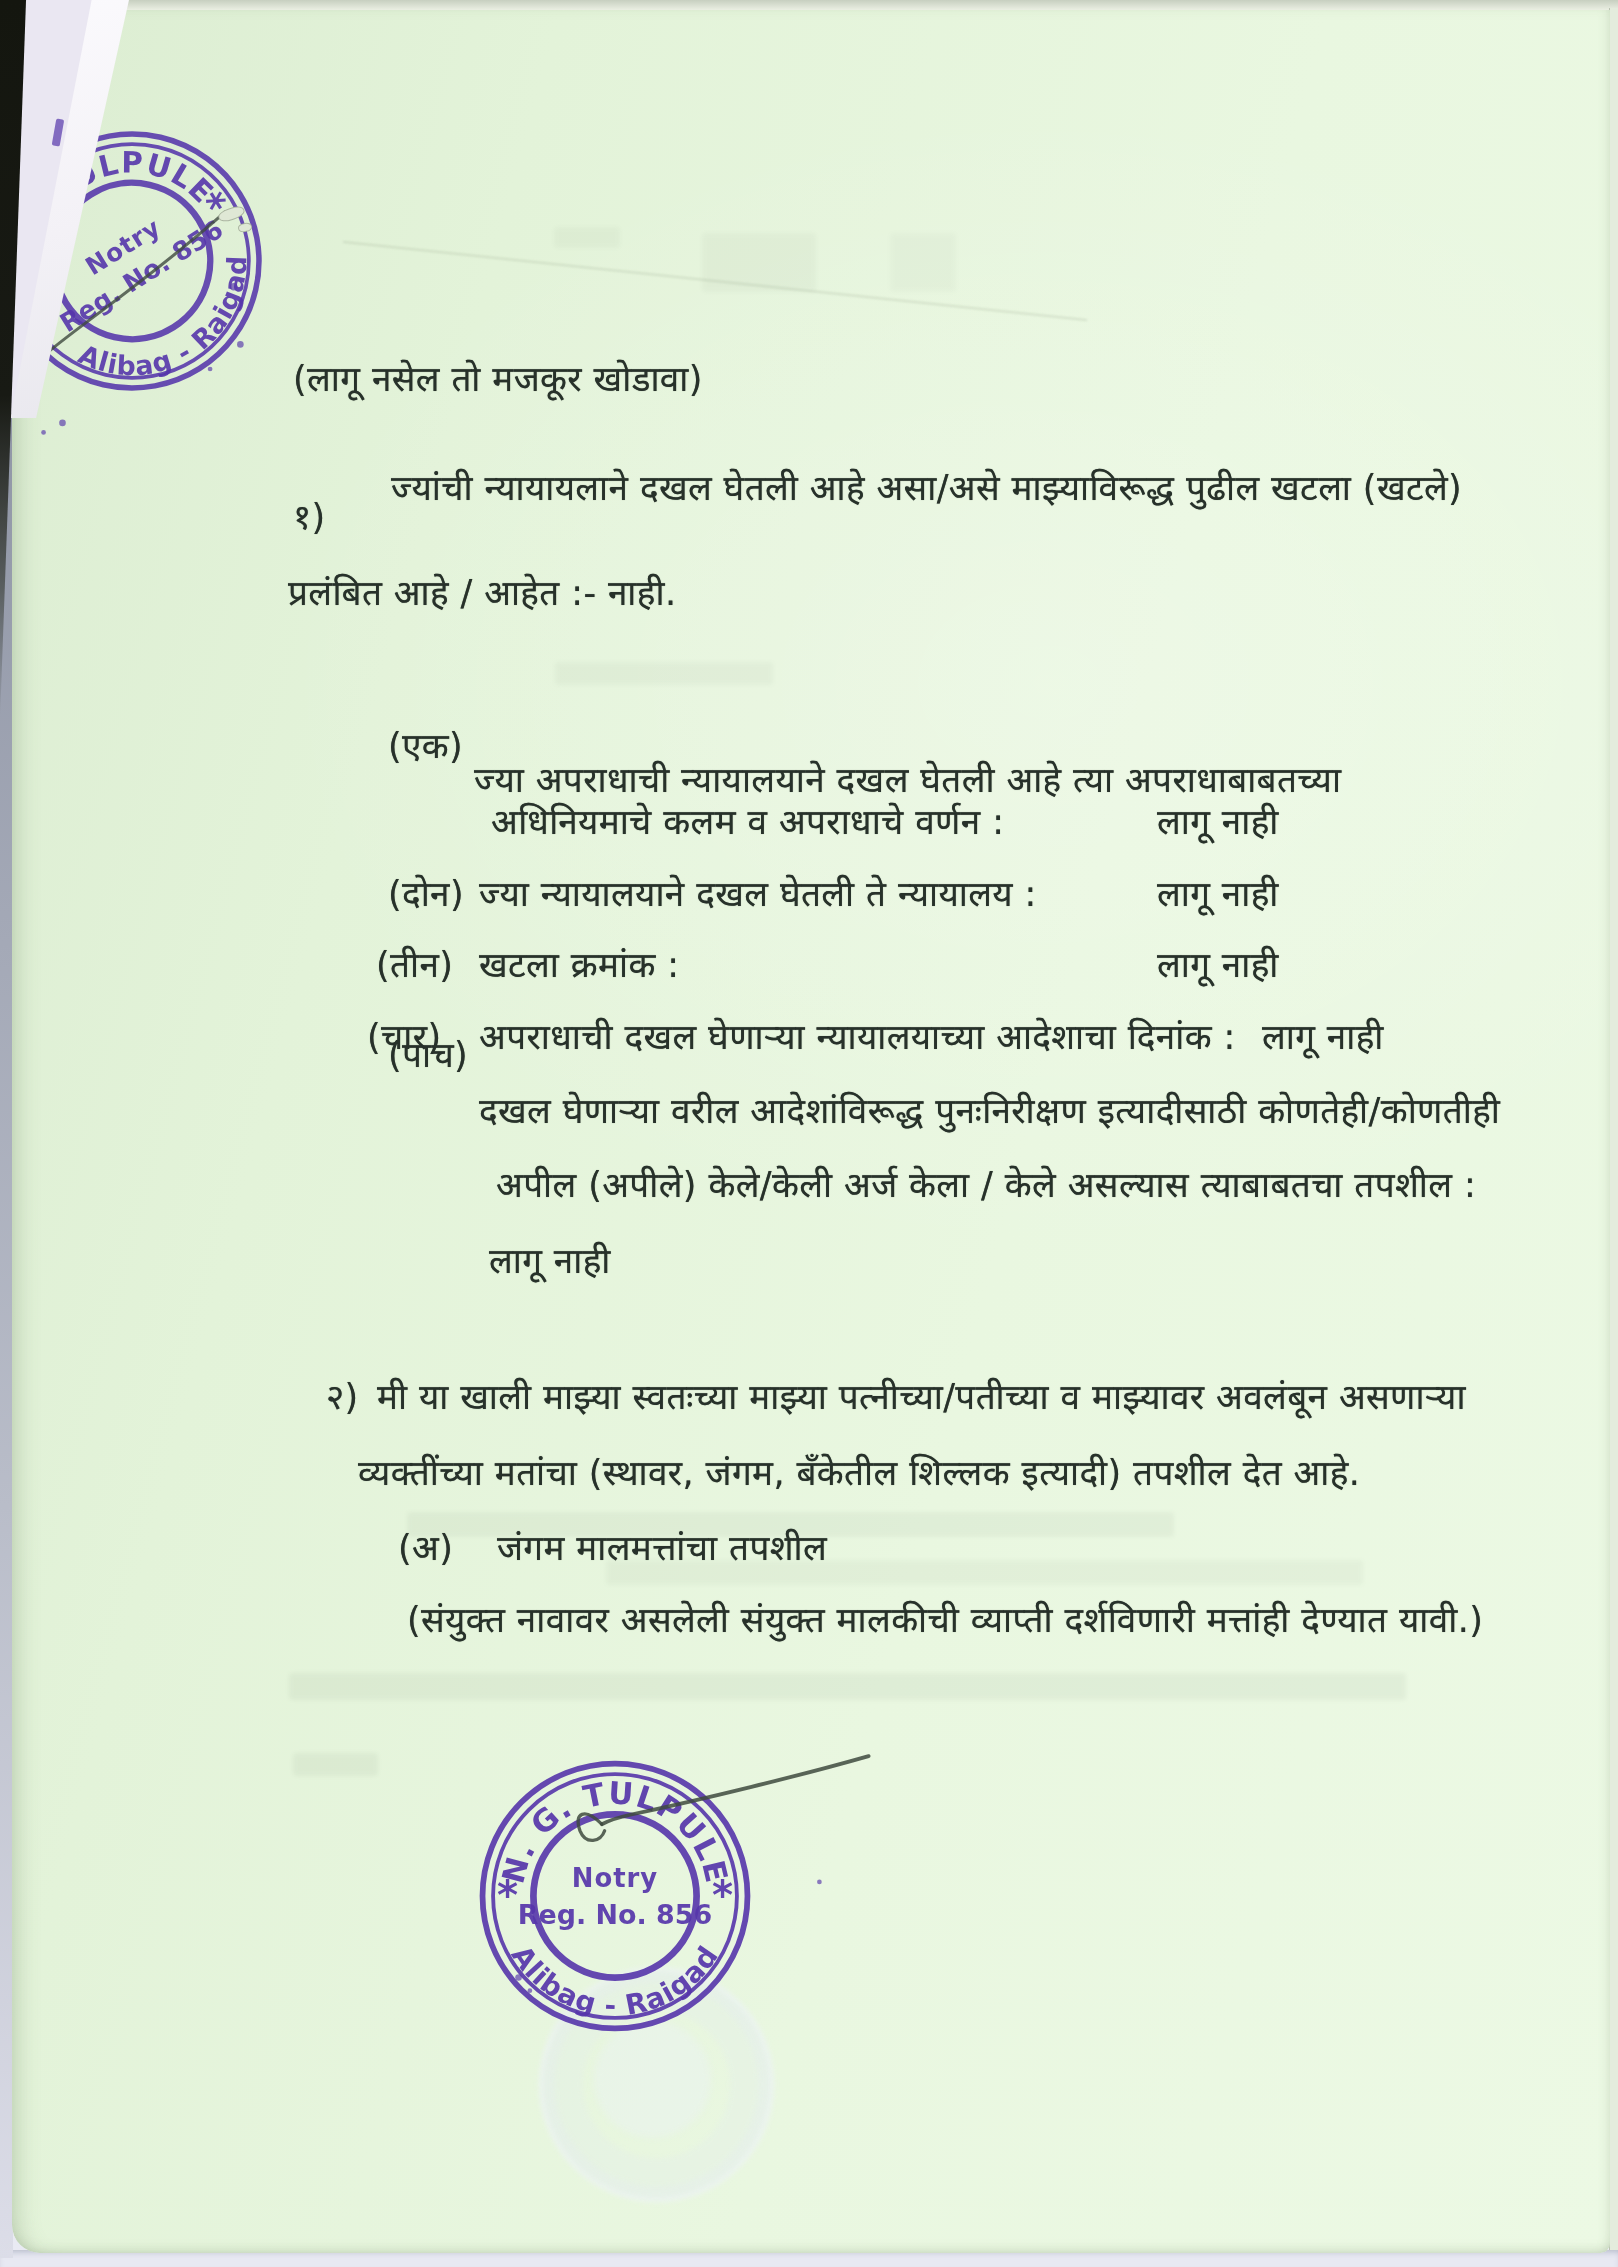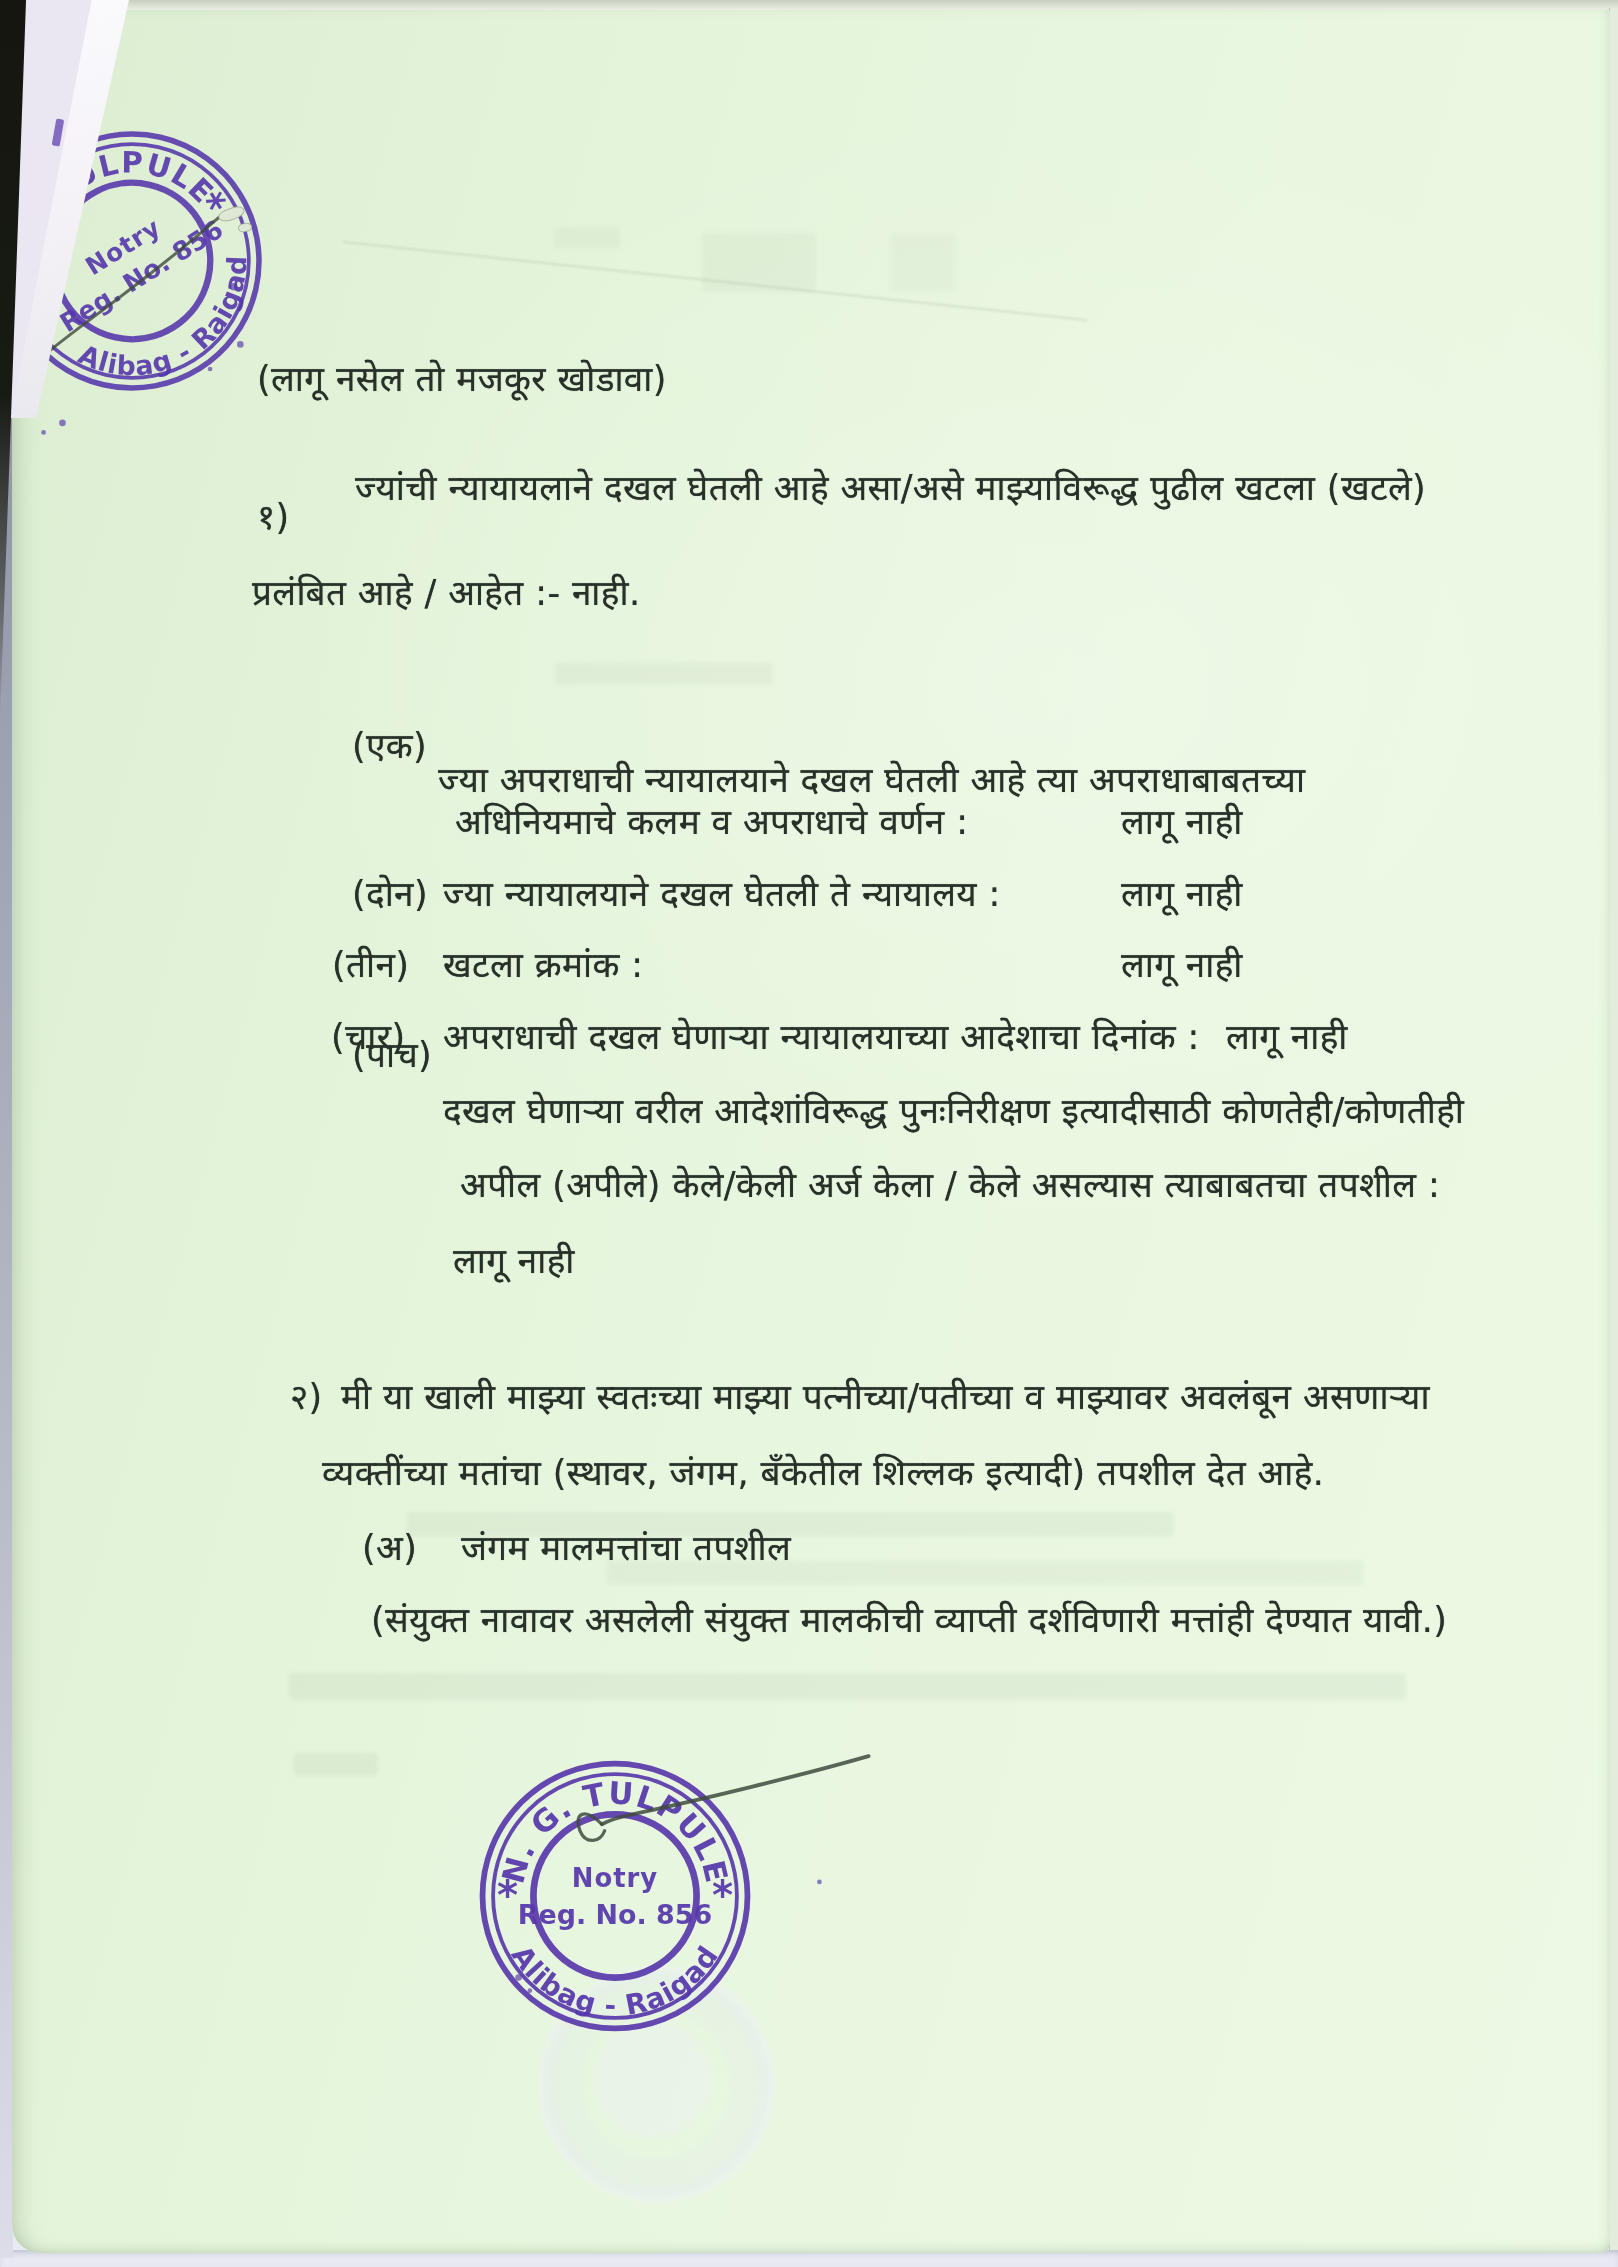--- a/index.html
+++ b/index.html
@@ -25,21 +25,21 @@
     border-radius:0 0 9.5px 28px;
     box-shadow:inset 19px 0 23px -15px rgba(90,110,80,.28),
                inset -7.6px 0 11.4px -7.6px rgba(120,140,110,.25),
                inset 0 -9.5px 13.2px -9.5px rgba(120,140,110,.3);}
 
   .crease{position:absolute;left:341px;top:280px;width:748px;height:1.9px;
     background:rgba(155,170,145,.28);transform:rotate(6deg);filter:blur(0.9px);}
 
   
   .tl{position:absolute;white-space:nowrap;font-size:35px;line-height:1.2;
-      color:#27312a;letter-spacing:0.4px;text-shadow:0 0 0.7px rgba(40,52,42,.75);}
+      color:#27312a;letter-spacing:0.4px;text-shadow:0 0 0.7px rgba(40,52,42,.75);margin-left:36px;}
 
   
   .bleed{position:absolute;background:#6e7f6a;opacity:.07;filter:blur(1.9px);border-radius:3.8px;}
   .ghost-stamp{position:absolute;left:539px;top:1967px;width:227px;height:227px;border-radius:50%;
     border:4.7px solid rgba(238,242,250,.85);filter:blur(2.8px);opacity:.75;
     box-shadow:inset 0 0 0 11.4px rgba(230,236,246,.35), inset 0 0 0 40px rgba(222,230,242,.28);}
   .ghost-core{position:absolute;left:594px;top:2021px;width:117px;height:117px;border-radius:50%;
     background:rgba(236,240,248,.35);filter:blur(3.8px);}
 
   
@@ -168,21 +168,21 @@
 
     <div class="tl" style="left:352px;top:725px">(एक)</div>
     <div class="tl" style="left:438px;top:759px">ज्या अपराधाची न्यायालयाने दखल घेतली आहे त्या अपराधाबाबतच्या</div>
     <div class="tl" style="left:455px;top:801px">अधिनियमाचे कलम व अपराधाचे वर्णन :</div>
     <div class="tl" style="left:1121px;top:801px">लागू नाही</div>
 
     <div class="tl" style="left:352px;top:873px">(दोन)</div>
     <div class="tl" style="left:443px;top:873px">ज्या न्यायालयाने दखल घेतली ते न्यायालय :</div>
     <div class="tl" style="left:1121px;top:873px">लागू नाही</div>
 
-    <div class="tl" style="left:332px;top:944px">(तीन)</div>
+    <div class="tl" style="left:340px;top:944px">(तीन)</div>
     <div class="tl" style="left:443px;top:944px">खटला क्रमांक :</div>
     <div class="tl" style="left:1121px;top:944px">लागू नाही</div>
 
     <div class="tl" style="left:331px;top:1016px">(चार)</div>
     <div class="tl" style="left:443px;top:1016px">अपराधाची दखल घेणाऱ्या न्यायालयाच्या आदेशाचा दिनांक :</div>
     <div class="tl" style="left:1226px;top:1016px">लागू नाही</div>
 
     <div class="tl" style="left:352px;top:1034px">(पाच)</div>
     <div class="tl" style="left:443px;top:1090px">दखल घेणाऱ्या वरील आदेशांविरूद्ध पुनःनिरीक्षण इत्यादीसाठी कोणतेही/कोणतीही</div>
     <div class="tl" style="left:460px;top:1164px">अपील (अपीले) केले/केली अर्ज केला / केले असल्यास त्याबाबतचा तपशील :</div>

